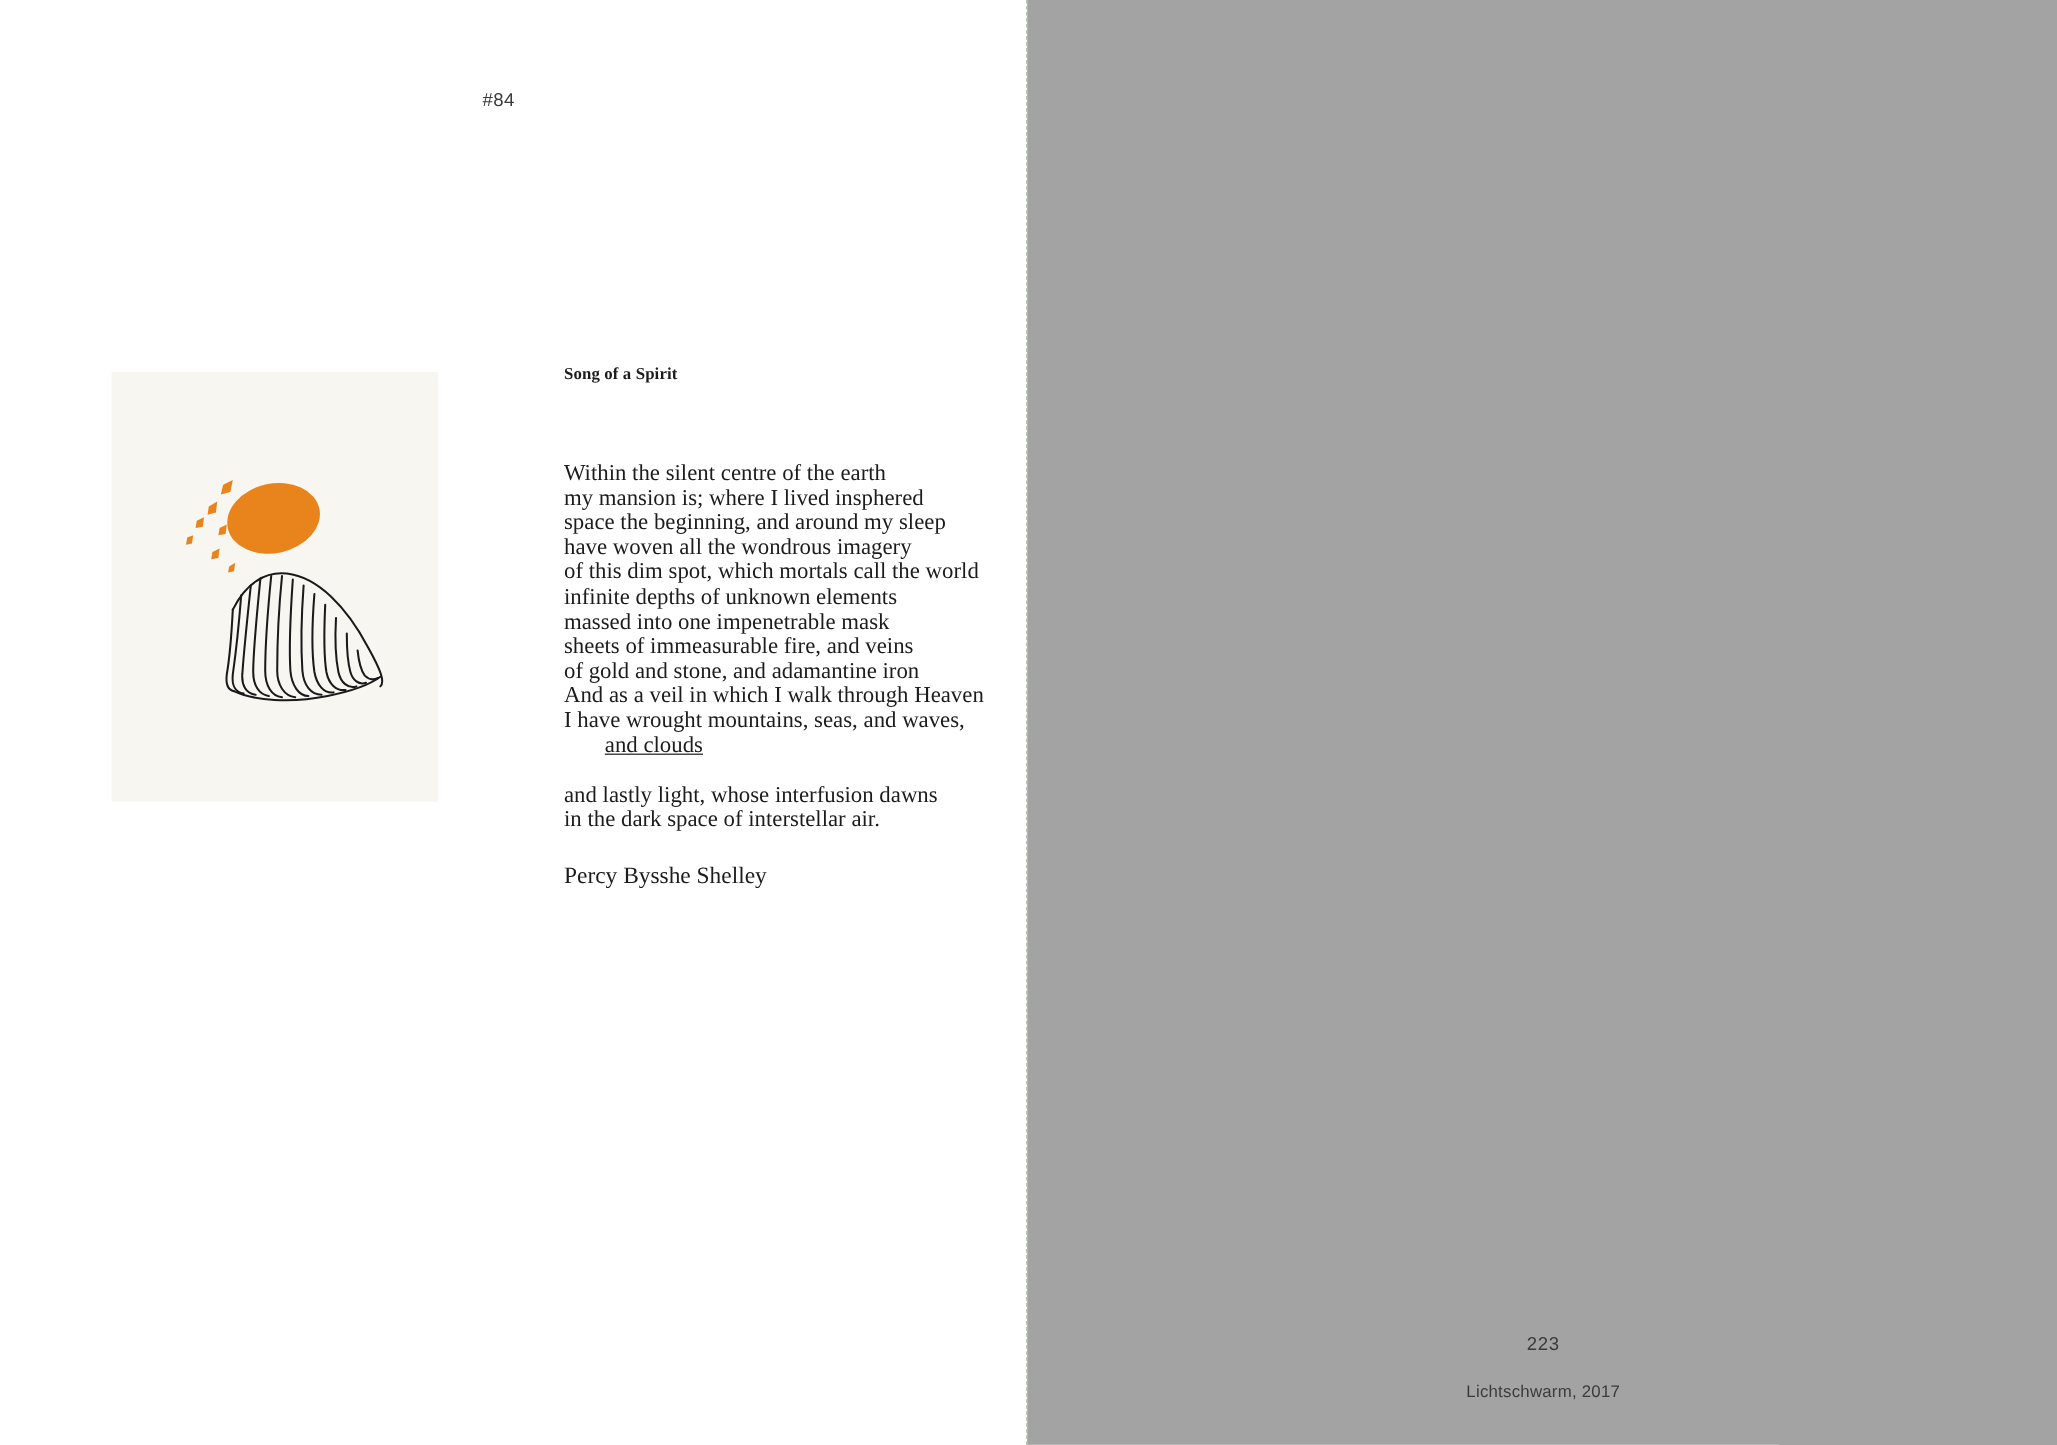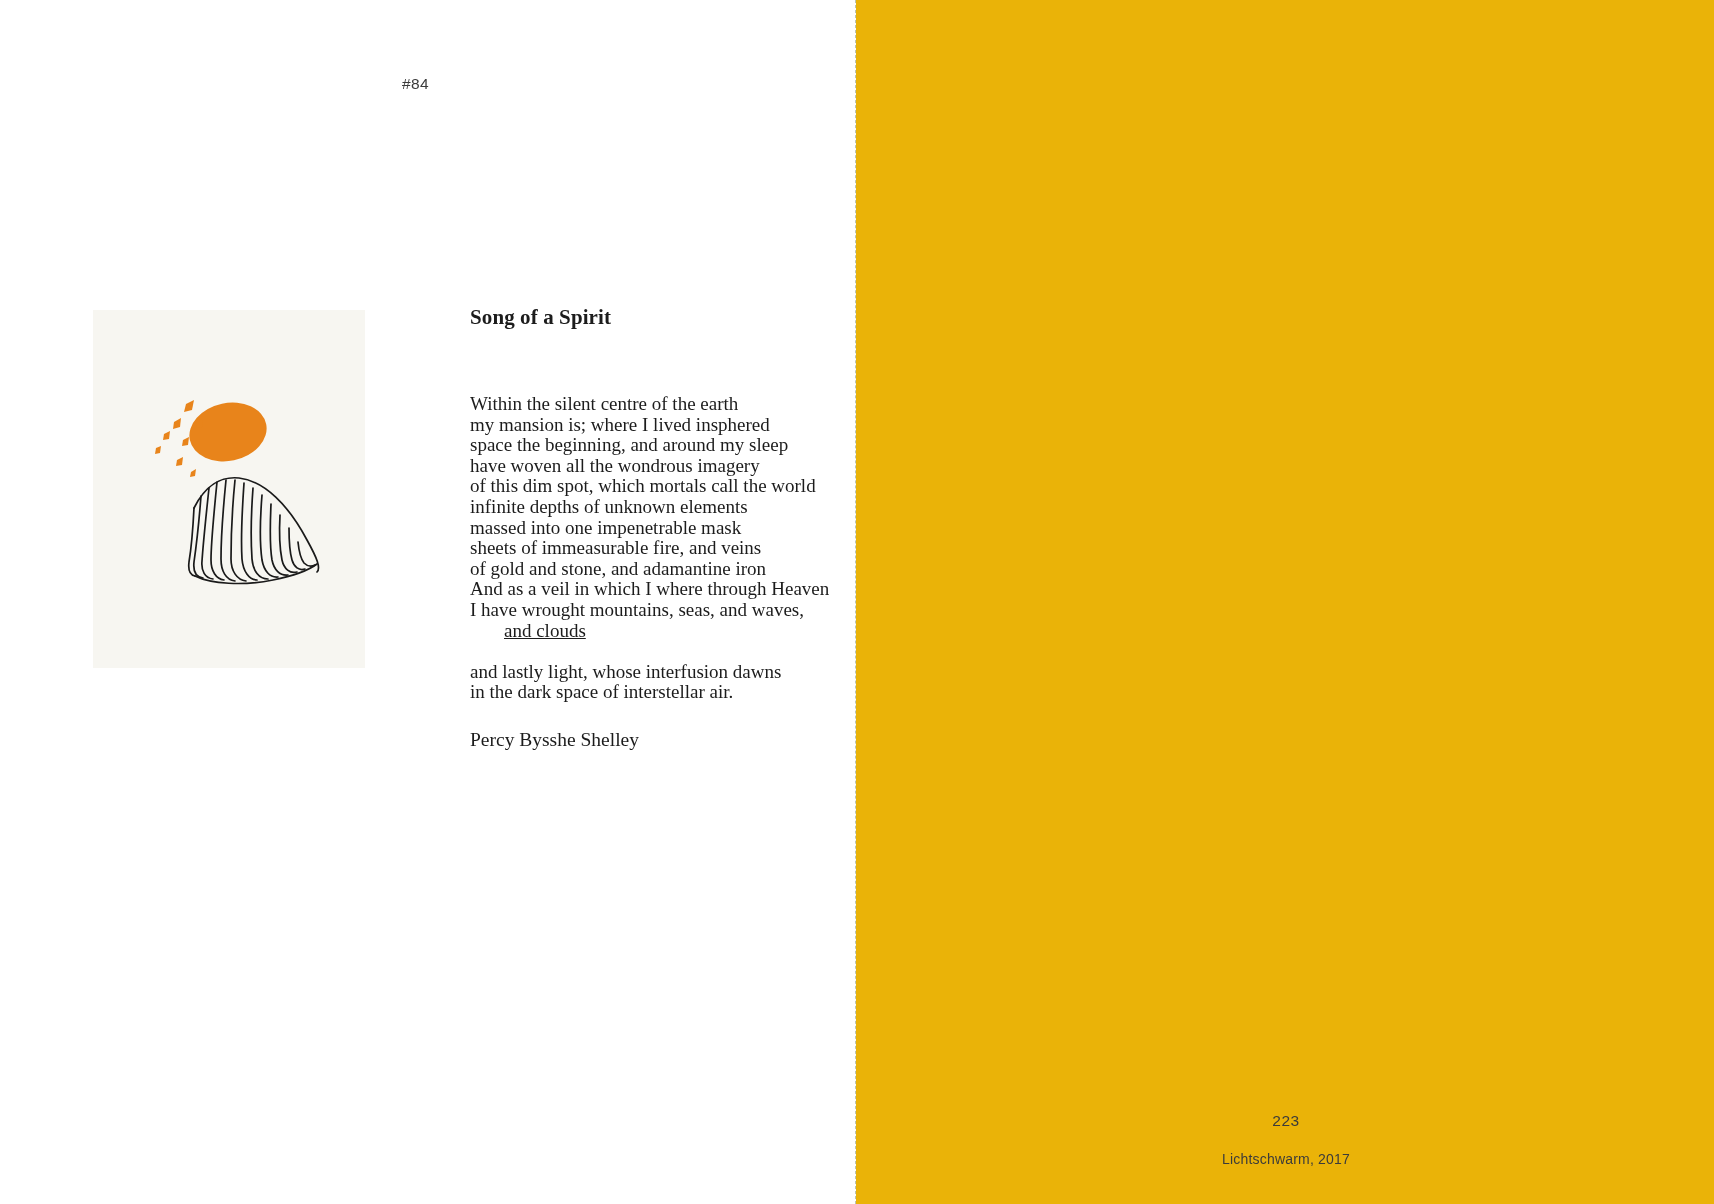--- a/index.html
+++ b/index.html
@@ -26,21 +26,21 @@
     position: relative;
     height: 1204px;
     box-sizing: border-box;
   }
   .page-left {
     width: 856px;
     background: #ffffff;
   }
   .page-right {
     width: 858px;
-    background: #eab308;
+    background: #a3a3a3;
   }
   .gutter {
     position: absolute;
     left: 855px;
     top: 0;
     width: 0;
     height: 1204px;
     border-left: 1px dashed #b9c4b4;
     z-index: 5;
   }
@@ -69,21 +69,21 @@
   .illustration svg { display: block; }
 
   
   .poem-col-left {
     position: absolute;
     left: 470px;
     top: 305px;
     width: 330px;
   }
   .poem-title {
-    font-size: 21px;
+    font-size: 14px;
     font-weight: bold;
     letter-spacing: 0.1px;
     margin: 0;
   }
   .poem-body {
     margin-top: 64px;
     font-size: 19px;
     line-height: 20.6px;
   }
   .poem-line {
@@ -168,21 +168,21 @@
       <div class="poem-body">
         <div class="poem-line">Within the silent centre of the earth</div>
         <div class="poem-line">my mansion is; where I lived insphered</div>
         <div class="poem-line">space the beginning, and around my sleep</div>
         <div class="poem-line">have woven all the wondrous imagery</div>
         <div class="poem-line">of this dim spot, which mortals call the world</div>
         <div class="poem-line">infinite depths of unknown elements</div>
         <div class="poem-line">massed into one impenetrable mask</div>
         <div class="poem-line">sheets of immeasurable fire, and veins</div>
         <div class="poem-line">of gold and stone, and adamantine iron</div>
-        <div class="poem-line">And as a veil in which I where through Heaven</div>
+        <div class="poem-line">And as a veil in which I walk through Heaven</div>
         <div class="poem-line">I have wrought mountains, seas, and waves,</div>
         <div class="poem-line indent">and clouds</div>
         <div class="poem-line blank"></div>
         <div class="poem-line">and lastly light, whose interfusion dawns</div>
         <div class="poem-line">in the dark space of interstellar air.</div>
       </div>
 
       <div class="poem-author">Percy Bysshe Shelley</div>
     </div>
 

